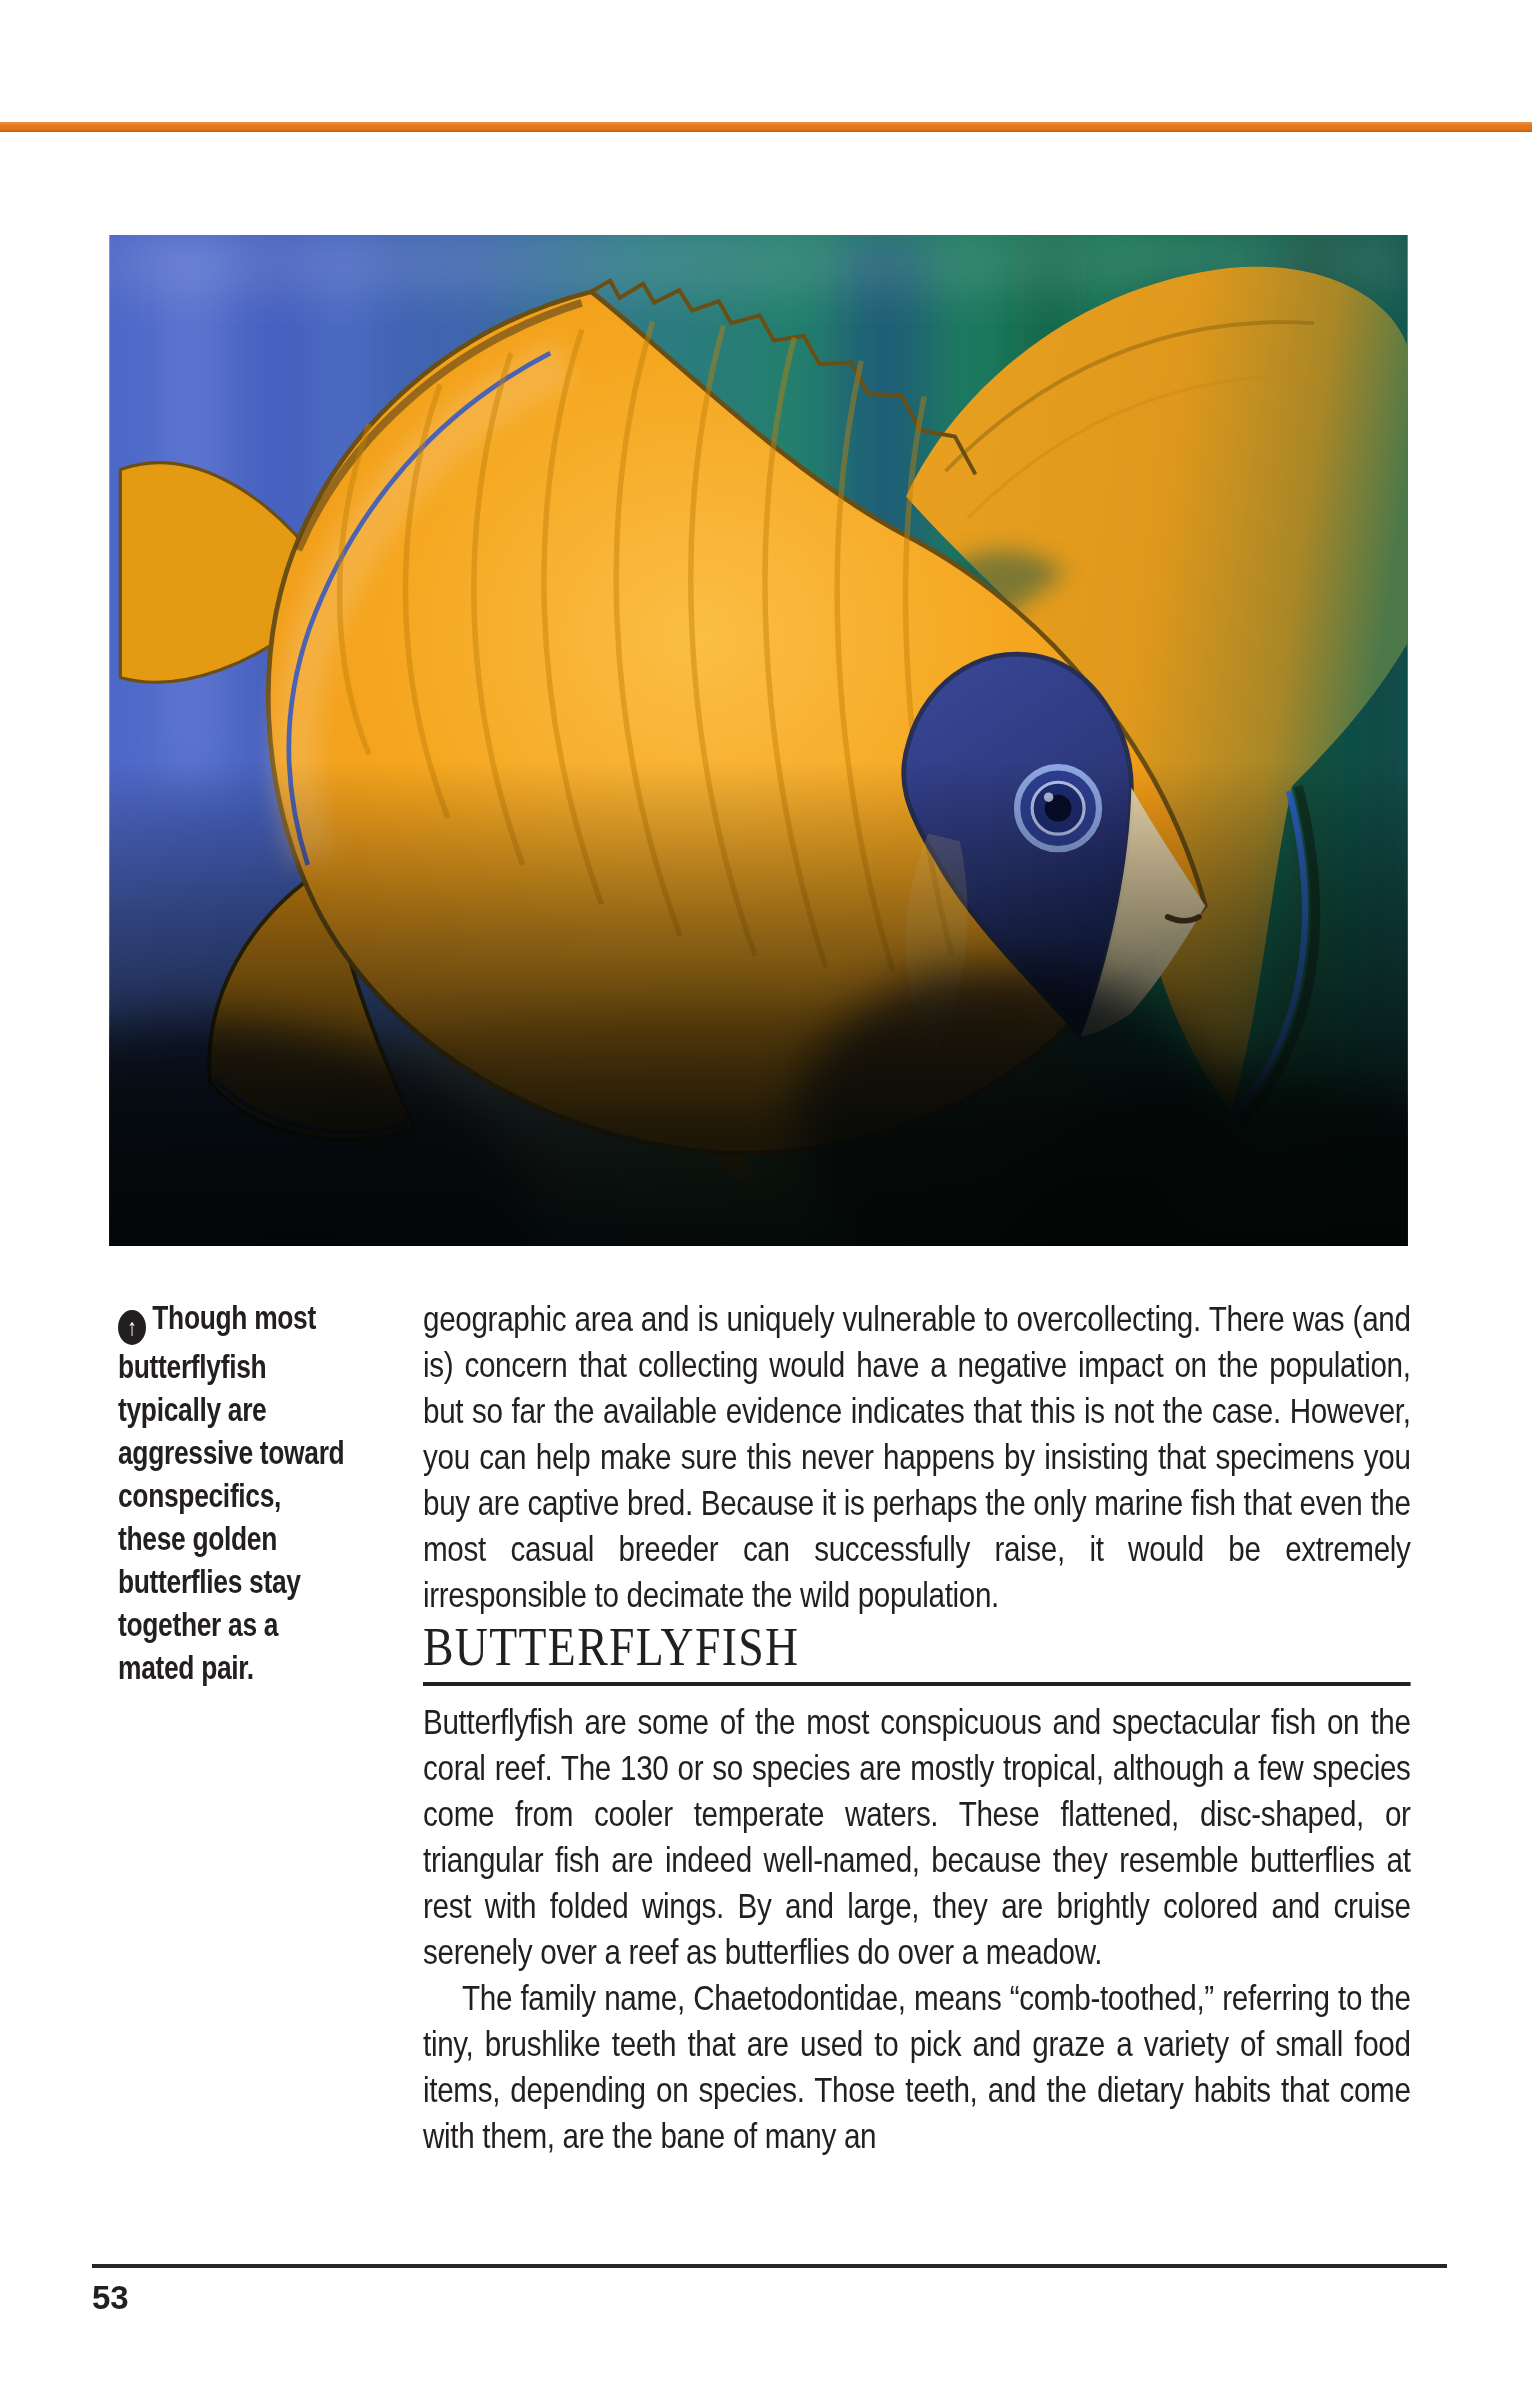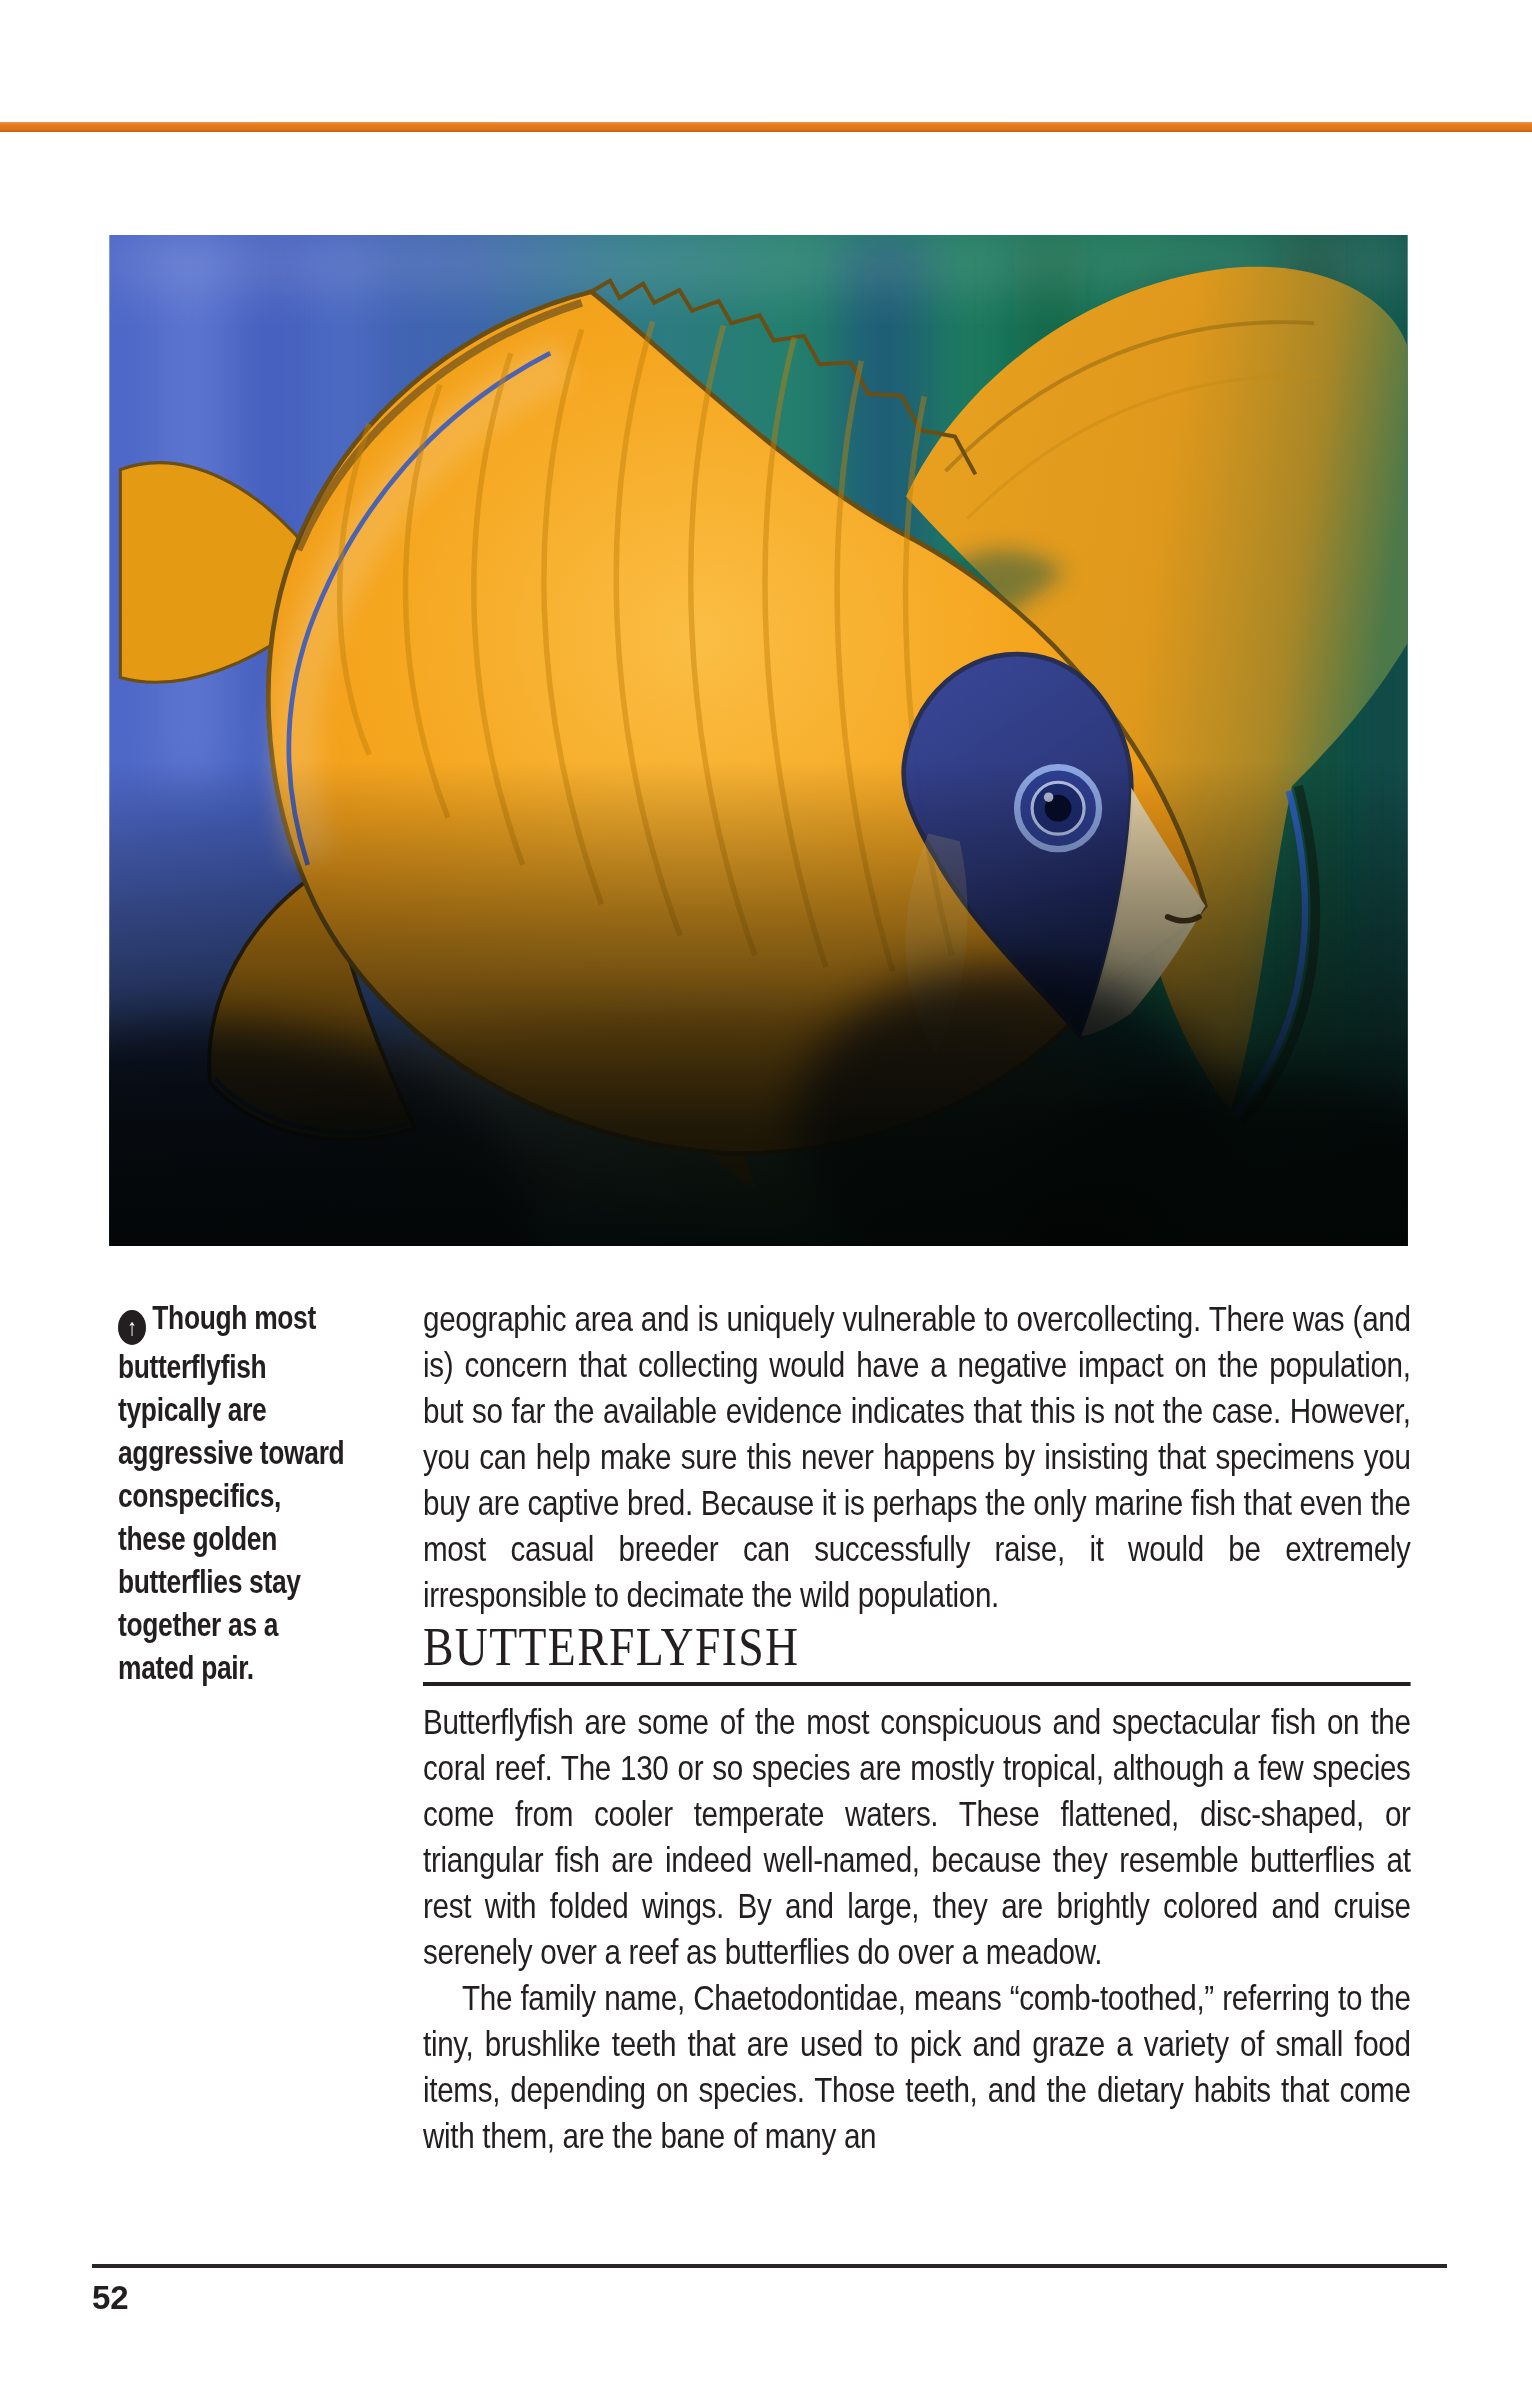--- a/index.html
+++ b/index.html
@@ -184,14 +184,14 @@
 
 <div id="column" class="abs">
   <p>geographic area and is uniquely vulnerable to overcollecting. There was (and is) concern that collecting would have a negative impact on the population, but so far the available evidence indicates that this is not the case. However, you can help make sure this never happens by insisting that specimens you buy are captive bred. Because it is perhaps the only marine fish that even the most casual breeder can successfully raise, it would be extremely irresponsible to decimate the wild population.</p>
   <h2 id="heading">BUTTERFLYFISH</h2>
   <div id="heading-rule"></div>
   <p id="para-intro">Butterflyfish are some of the most conspicuous and spectacular fish on the coral reef. The 130 or so species are mostly tropical, although a few species come from cooler temperate waters. These flattened, disc-shaped, or triangular fish are indeed well-named, because they resemble butterflies at rest with folded wings. By and large, they are brightly colored and cruise serenely over a reef as butterflies do over a meadow.</p>
   <p id="para-family">The family name, Chaetodontidae, means “comb-toothed,” referring to the tiny, brushlike teeth that are used to pick and graze a variety of small food items, depending on species. Those teeth, and the dietary habits that come with them, are the bane of many an</p>
 </div>
 
 <div id="footer-rule" class="abs"></div>
-<div id="page-number" class="abs">52</div>
+<div id="page-number" class="abs">53</div>
 
 
 </body></html>

